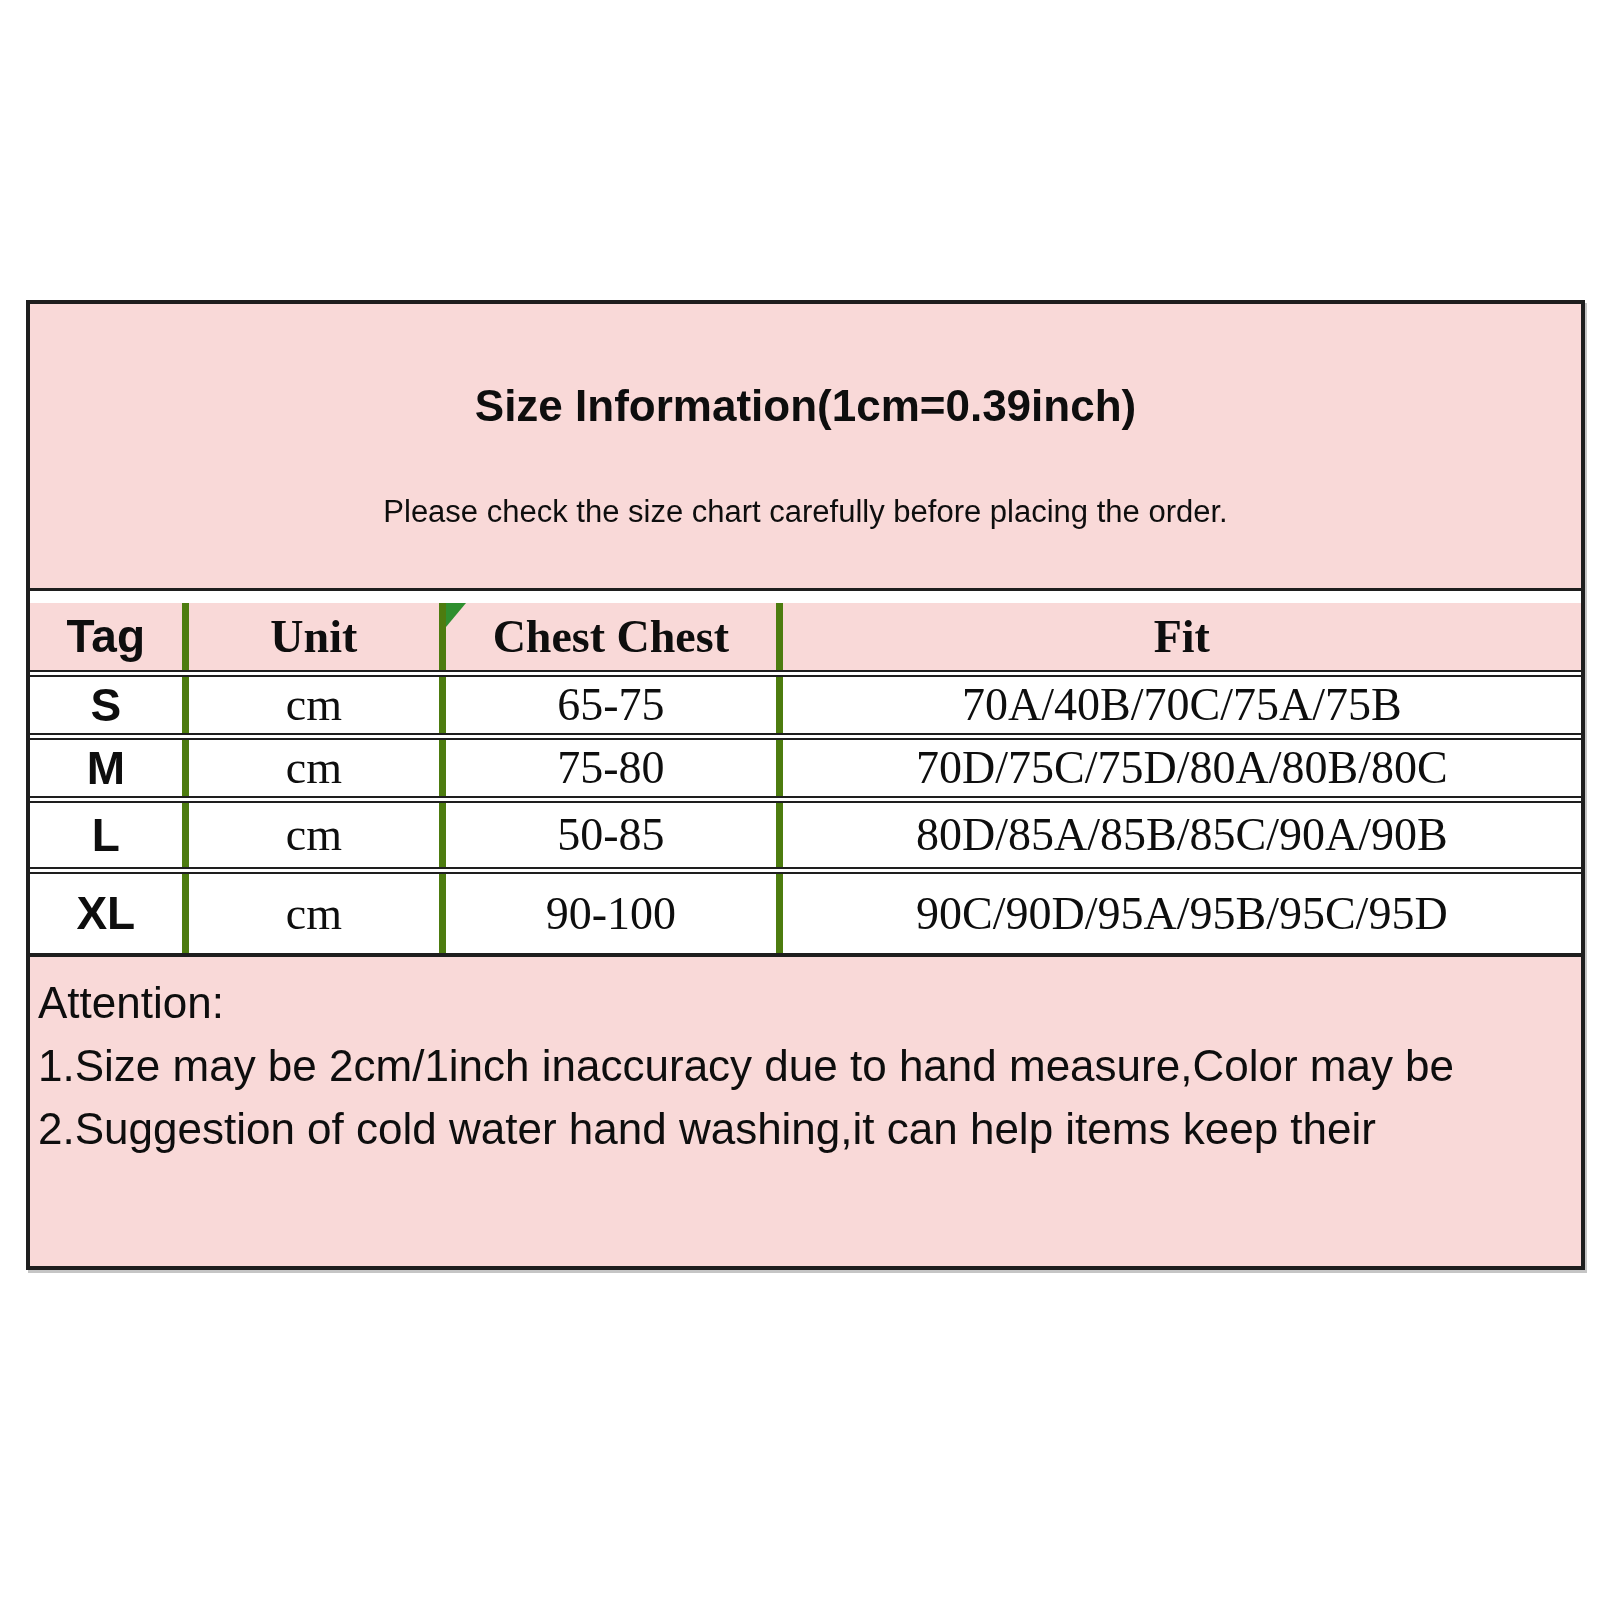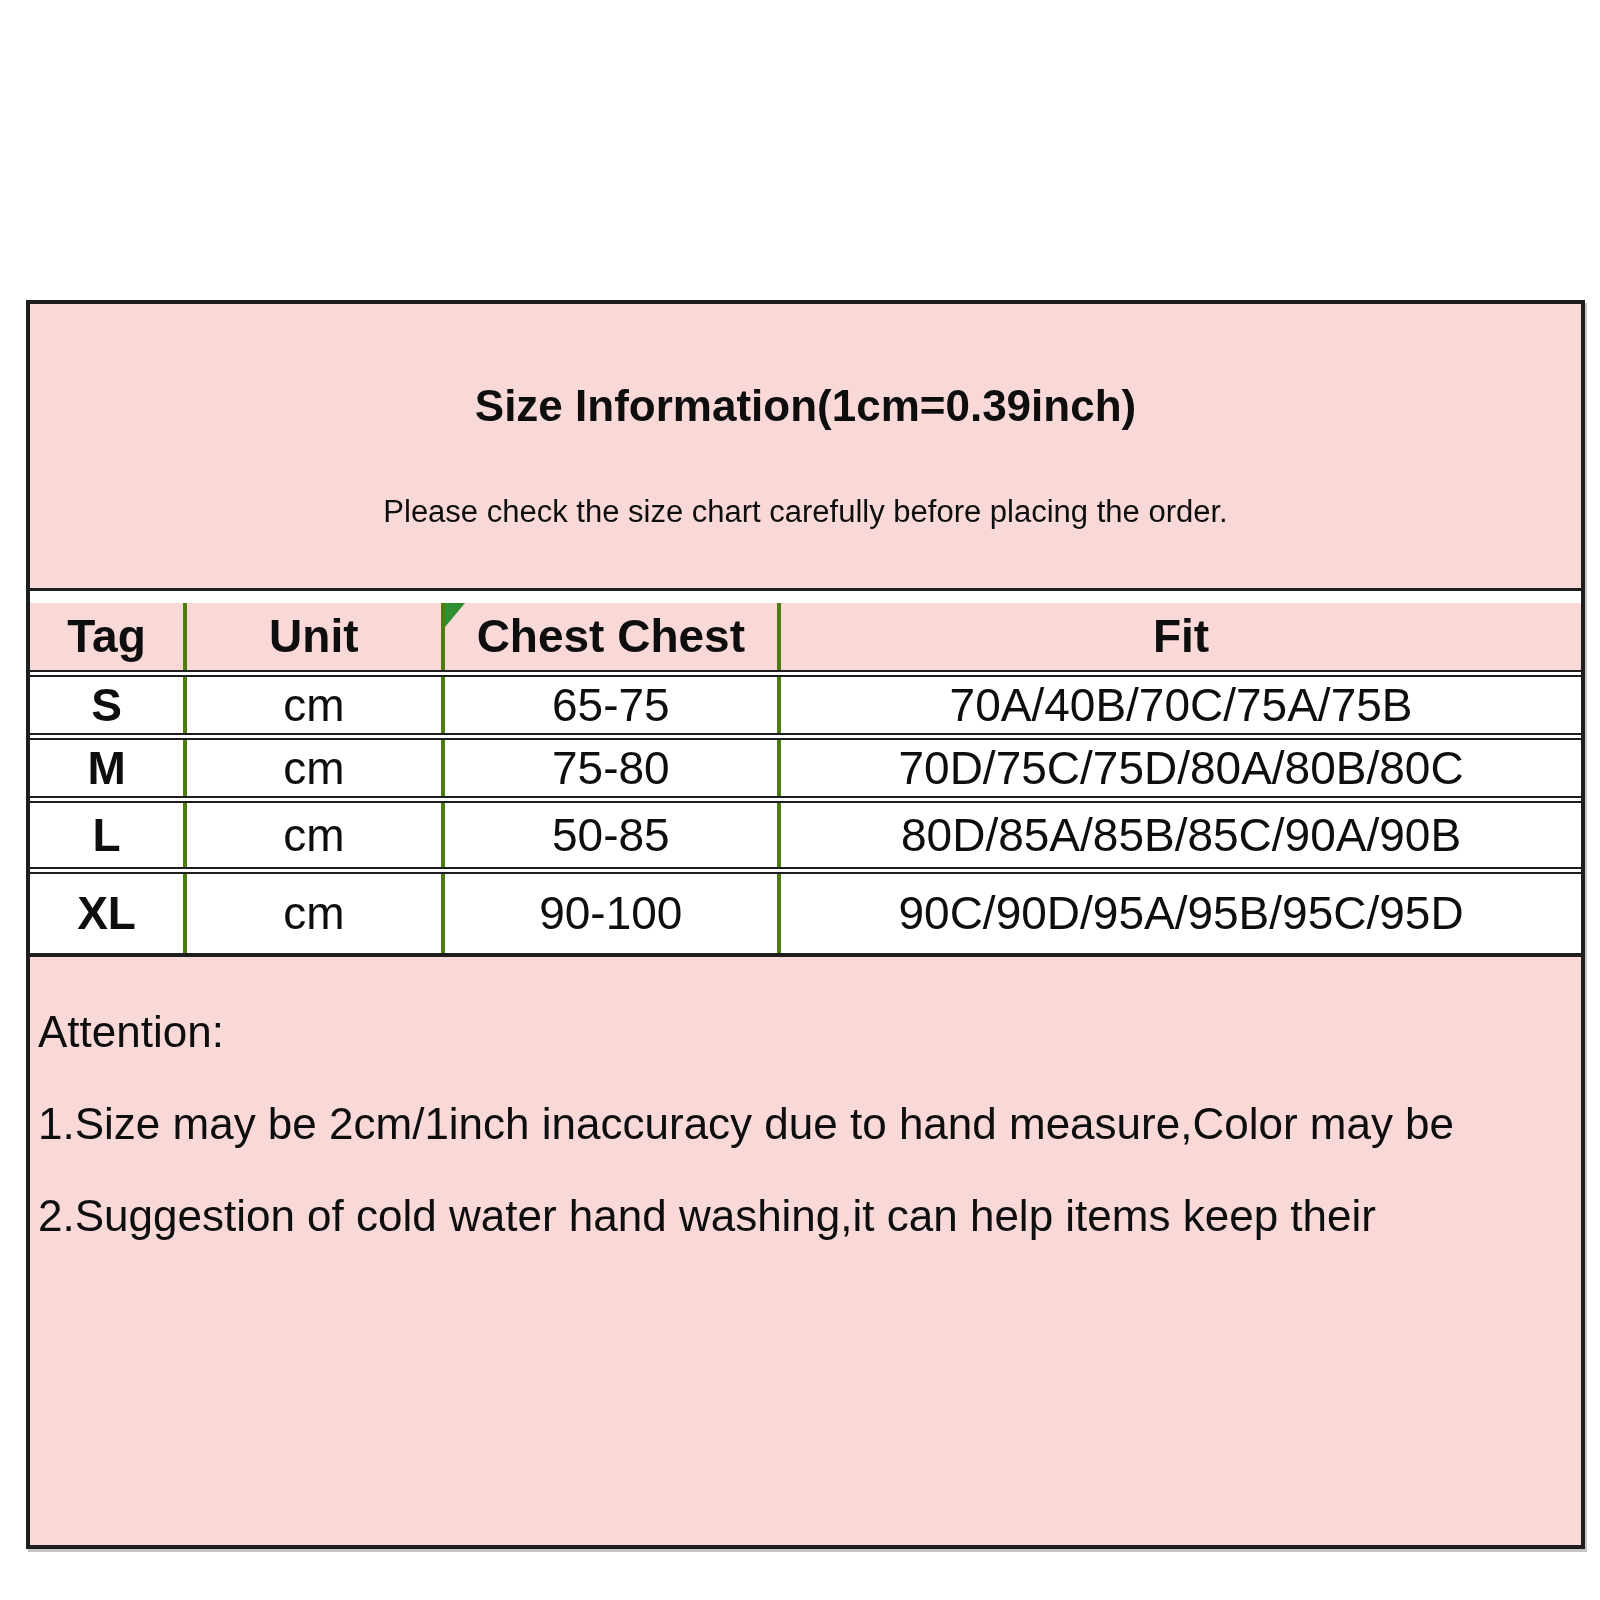--- a/index.html
+++ b/index.html
@@ -14,21 +14,21 @@
     width: 1600px;
     height: 1600px;
     background: #ffffff;
     overflow: hidden;
   }
   .sheet {
     position: absolute;
     left: 26px;
     top: 300px;
     width: 1559px;
-    height: 1249px;
+    height: 970px;
     box-sizing: border-box;
     border: 4px solid #1e1e1e;
     background: #ffffff;
     display: flex;
     flex-direction: column;
     box-shadow: 2px 3px 0 rgba(90,90,90,0.35);
   }
   
   .band-top {
     box-sizing: border-box;
@@ -59,21 +59,22 @@
     margin-top: 12px;
   }
   table.size-table td {
     text-align: center;
     vertical-align: middle;
     font-size: 46px;
     padding: 0;
     overflow: hidden;
   }
   table.size-table td + td {
-    border-left: 4px solid #4d7c0f;
+    border-left: 7px solid #4d7c0f;
+    font-family: Liberation Serif, serif;
   }
   thead tr {
     height: 70px;
     background: #f9d9d8;
   }
   thead td {
     font-weight: bold;
     font-size: 44px;
     position: relative;
   }
@@ -102,21 +103,20 @@
     flex: 1;
     box-sizing: border-box;
     background: #f9d9d8;
     border-top: 4px solid #1e1e1e;
     padding: 14px 10px 0 8px;
   }
   .att-line {
     font-size: 44px;
     line-height: 63px;
     white-space: nowrap;
-    margin-top: 29px;
   }
 </style>
 </head>
 <body>
 
 <div class="canvas">
   <div class="sheet">
 
     <div class="band-top">
       <div class="title">Size Information(1cm=0.39inch)</div>

